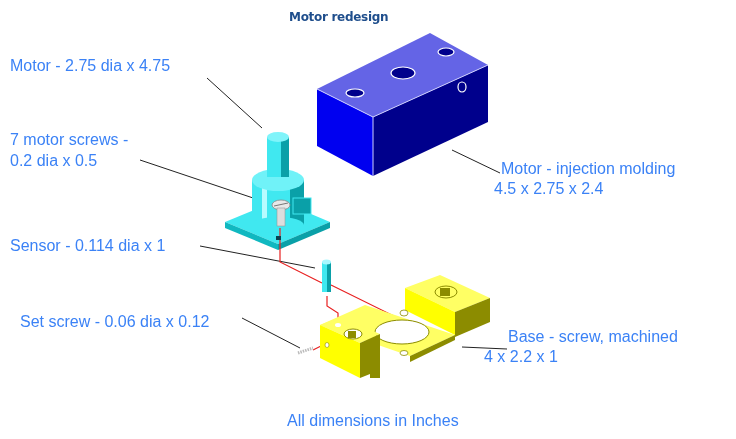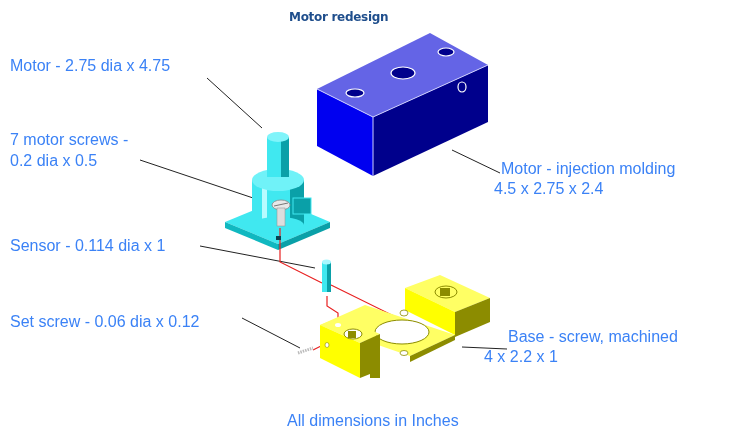--- a/index.html
+++ b/index.html
@@ -103,18 +103,18 @@
     <rect x="348" y="331" width="8" height="7" fill="#8c8c00"></rect>
     <ellipse cx="338" cy="325" rx="3" ry="2" fill="#ffffff"></ellipse>
     <ellipse cx="327" cy="345" rx="2" ry="2.5" fill="#ffffff" stroke="#8c8c00" stroke-width="0.6"></ellipse>
   </g>
 </svg>
 
 <div class="label" style="left:10px;top:56px;">Motor - 2.75 dia x 4.75</div>
 <div class="label" style="left:10px;top:130px;">7 motor screws -</div>
 <div class="label" style="left:10px;top:151px;">0.2 dia x 0.5</div>
 <div class="label" style="left:10px;top:236px;">Sensor - 0.114 dia x 1</div>
-<div class="label" style="left:10px;top:312px;">Set screw - 0.06 dia x 0.12</div>
+<div class="label" style="left:20px;top:312px;">Set screw - 0.06 dia x 0.12</div>
 <div class="label" style="left:501px;top:159px;">Motor - injection molding</div>
 <div class="label" style="left:494px;top:179px;">4.5 x 2.75 x 2.4</div>
 <div class="label" style="left:508px;top:327px;">Base - screw, machined</div>
 <div class="label" style="left:484px;top:347px;">4 x 2.2 x 1</div>
 <div class="label" style="left:264px;top:411px;margin-left:23px;">All dimensions  in Inches</div>
 
 </body></html>

